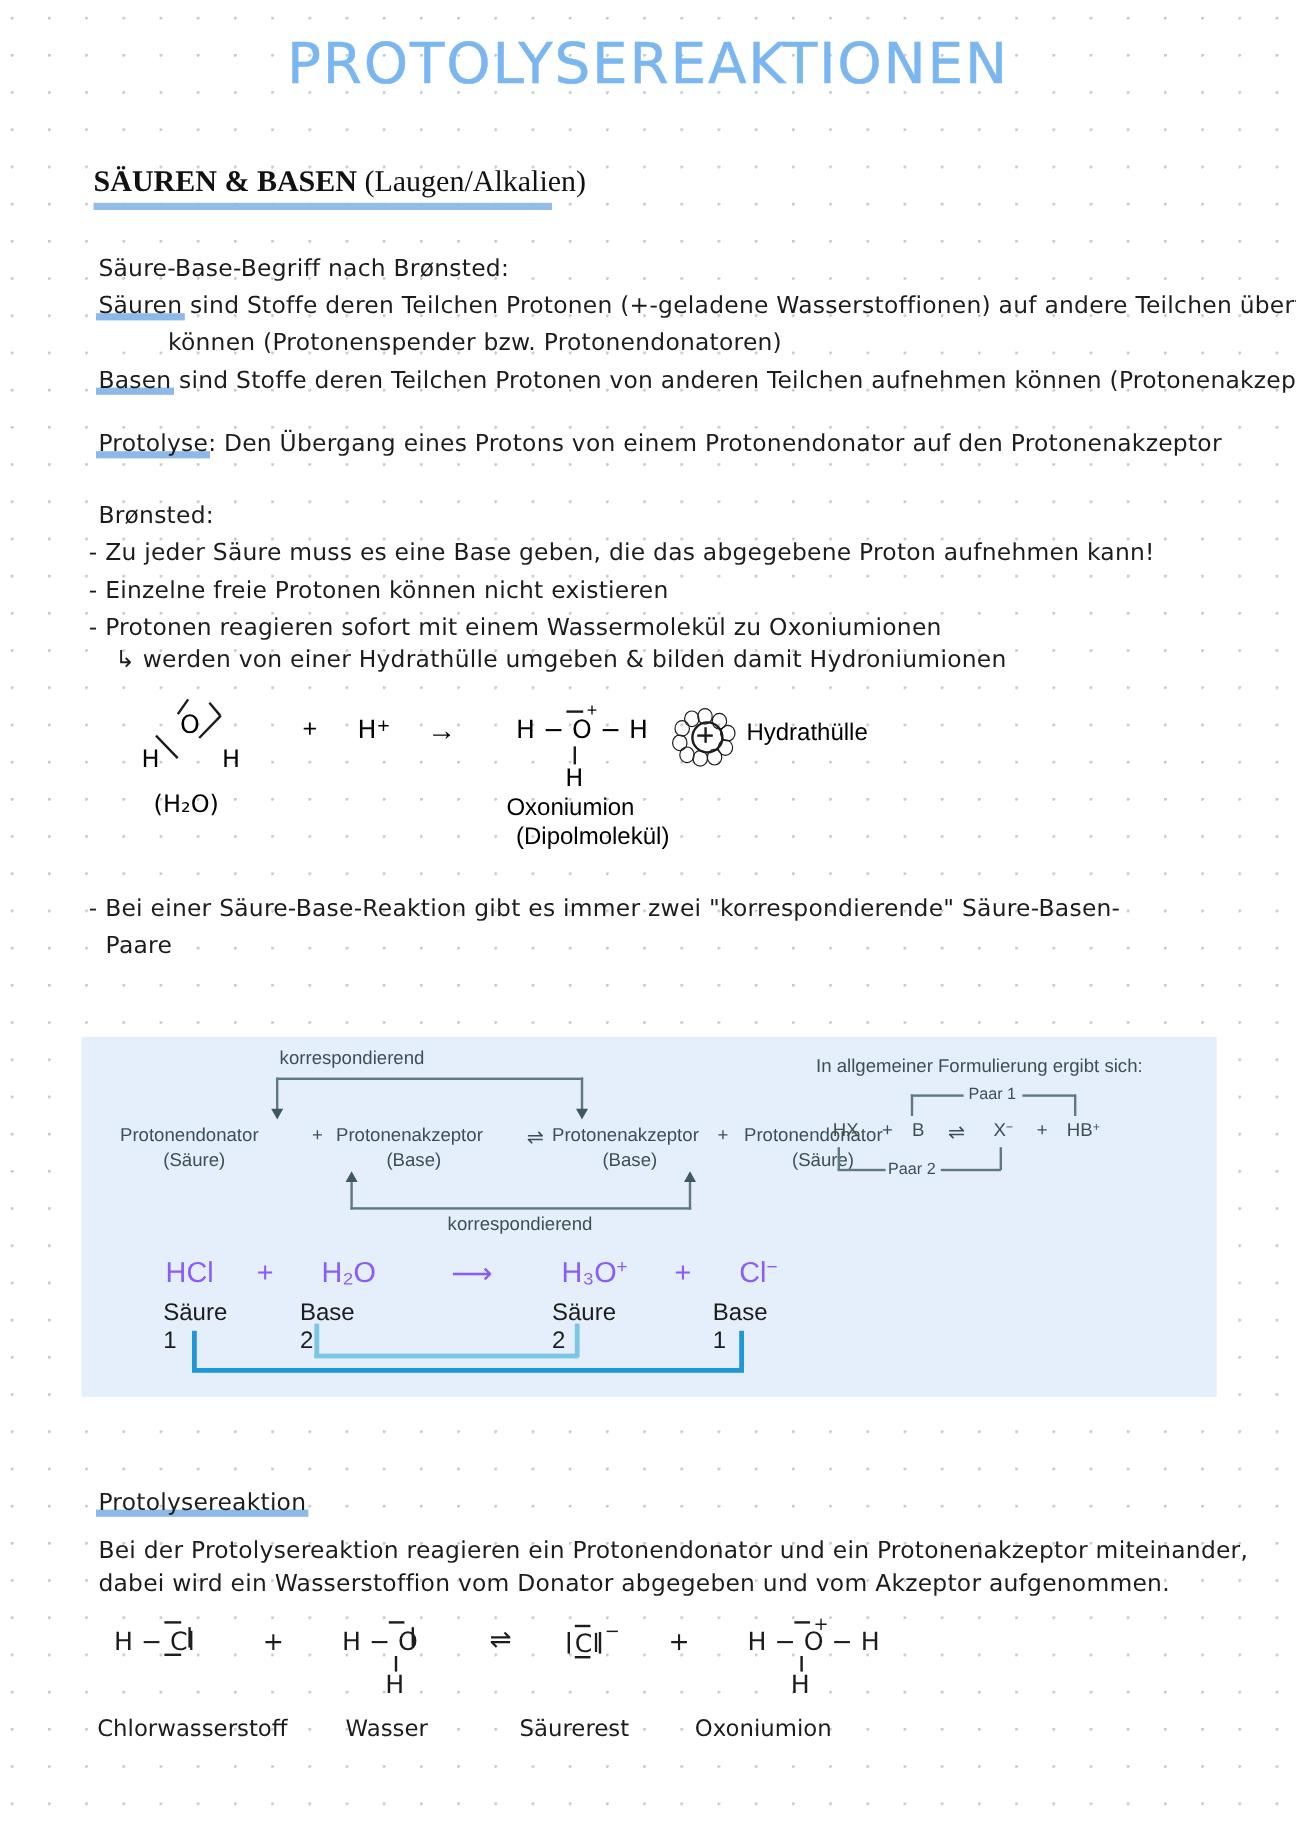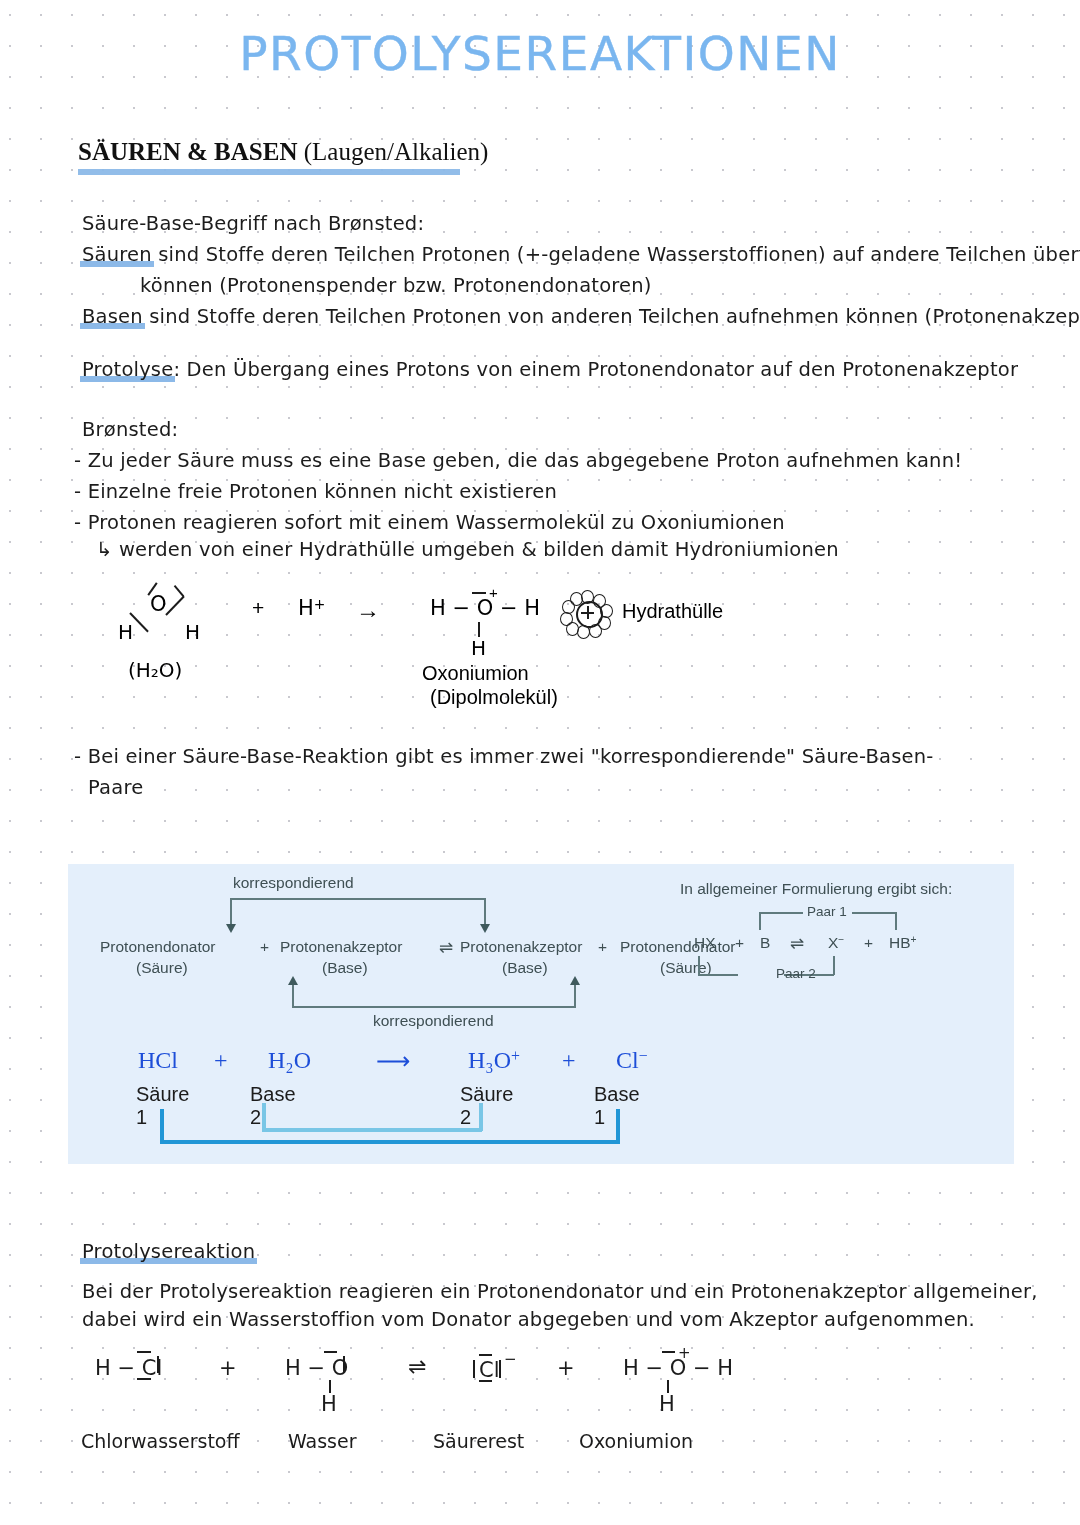--- a/index.html
+++ b/index.html
@@ -148,21 +148,21 @@
     border-left: 5.5px solid transparent;
     border-right: 5.5px solid transparent;
   }
   .ahead.down { border-top: 9px solid #3f5a5d; }
   .ahead.up   { border-bottom: 9px solid #3f5a5d; }
 
   .bline { position:absolute; background:#5f7a7d; }
 
   
   #hcl { position: absolute; left: 70px; top: 183px; }
-  #hcl .t { position:absolute; font-size:24px; color:#1d4ed8; font-family:Liberation Serif, serif;}
+  #hcl .t { position:absolute; font-size:24px; color:#8b5cf6; font-family:Liberation Sans, sans-serif;}
   #hcl .l { position:absolute; font-size:20px; color:#1c1c1c; font-family:Liberation Sans, sans-serif;}
 
   .brk { position:absolute; }
   .brk .h { position:absolute; height:3.5px; }
   .brk .v { position:absolute; width:3.5px; }
 
   
   #eqbox2 { position:absolute; left:95px; top:1348px; width:720px; height:120px; }
   #eqbox2 .t { position:absolute; font-size:21px; color:#1c1c1c; font-family:"DejaVu Sans", sans-serif; white-space:nowrap;}
   #eqbox2 .l { position:absolute; font-size:19px; color:#1c1c1c; font-family:"DejaVu Sans", sans-serif; white-space:nowrap;}
@@ -293,21 +293,21 @@
     <div class="prt main" style="left:692px; top:70px;">B</div>
     <div class="prt main" style="left:722px; top:69px; font-size:17px;">⇌</div>
     <div class="prt main" style="left:760px; top:70px;"><span>X</span><sup>−</sup></div>
     <div class="prt main" style="left:796px; top:70px;">+</div>
     <div class="prt main" style="left:821px; top:70px;"><span>HB</span><sup>+</sup></div>
 
     <span class="bline" style="left:630px; top:110px; width:40px; height:1.6px;"></span>
     <span class="bline" style="left:716px; top:110px; width:50px; height:1.6px;"></span>
     <span class="bline" style="left:630px; top:92px; width:1.6px; height:19px;"></span>
     <span class="bline" style="left:765px; top:92px; width:1.6px; height:19px;"></span>
-    <div class="prt small" style="left:672px; top:102px;margin-left:36px;">Paar 2</div>
+    <div class="prt small" style="left:672px; top:102px;">Paar 2</div>
 
     <div id="hcl">
       <span class="t" style="left:0px;   top:0px;">HCl</span>
       <span class="t" style="left:76px;  top:0px;">+</span>
       <span class="t" style="left:130px; top:0px;">H₂O</span>
       <span class="t" style="left:238px; top:0px;">⟶</span>
       <span class="t" style="left:330px; top:0px;"><span>H₃O</span><sup>+</sup></span>
       <span class="t" style="left:424px; top:0px;">+</span>
       <span class="t" style="left:478px; top:0px;"><span>Cl</span><sup>−</sup></span>
 
@@ -326,21 +326,21 @@
         <span class="v" style="left:124px; top:56px; height:28px; background:#79c6e6;"></span>
         <span class="h" style="left:124px; top:81px; width:220px; background:#79c6e6;"></span>
         <span class="v" style="left:341px; top:56px; height:28px; background:#79c6e6;"></span>
       </span>
     </div>
   </div>
 
   <div class="hw" style="left:82px; top:1240px;">
     <span class="hl">Protolysereaktion</span>
   </div>
-  <div class="hw" style="left:82px; top:1280px;">Bei der Protolysereaktion reagieren ein Protonendonator und ein Protonenakzeptor allgemeiner,</div>
+  <div class="hw" style="left:82px; top:1280px;">Bei der Protolysereaktion reagieren ein Protonendonator und ein Protonenakzeptor miteinander,</div>
   <div class="hw" style="left:82px; top:1308px;">dabei wird ein Wasserstoffion vom Donator abgegeben und vom Akzeptor aufgenommen.</div>
 
   <div id="eqbox2">
 
     <span class="t" style="left:0px; top:8px;">H − Cl</span>
     <span class="bar" style="left:42px; top:3px;  width:14px;"></span>
     <span class="bar" style="left:42px; top:30px; width:14px;"></span>
     <span class="vb" style="left:62px; top:8px;  height:17px;"></span>
 
     <span class="t" style="left:124px; top:8px;">+</span>

